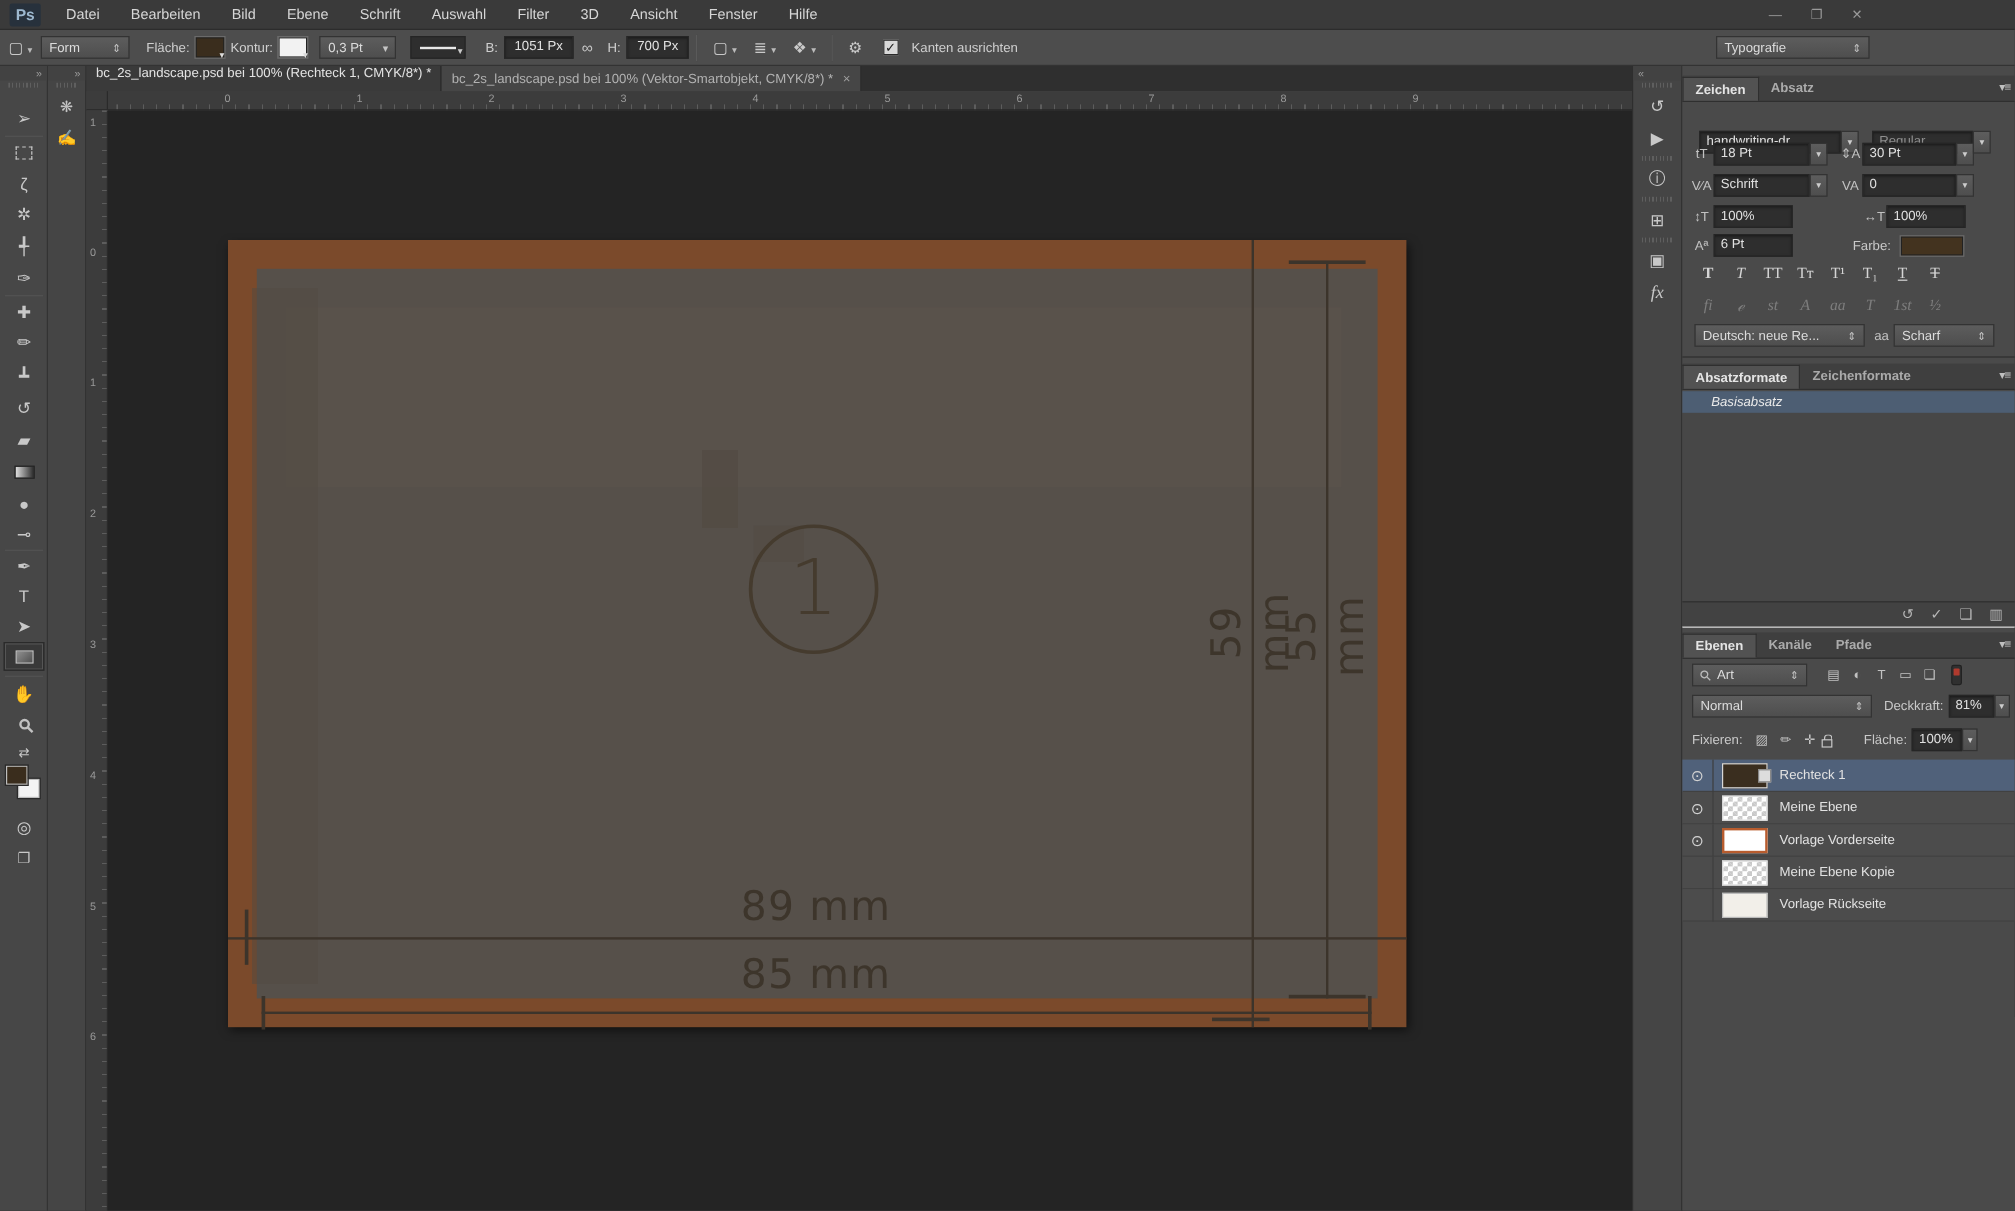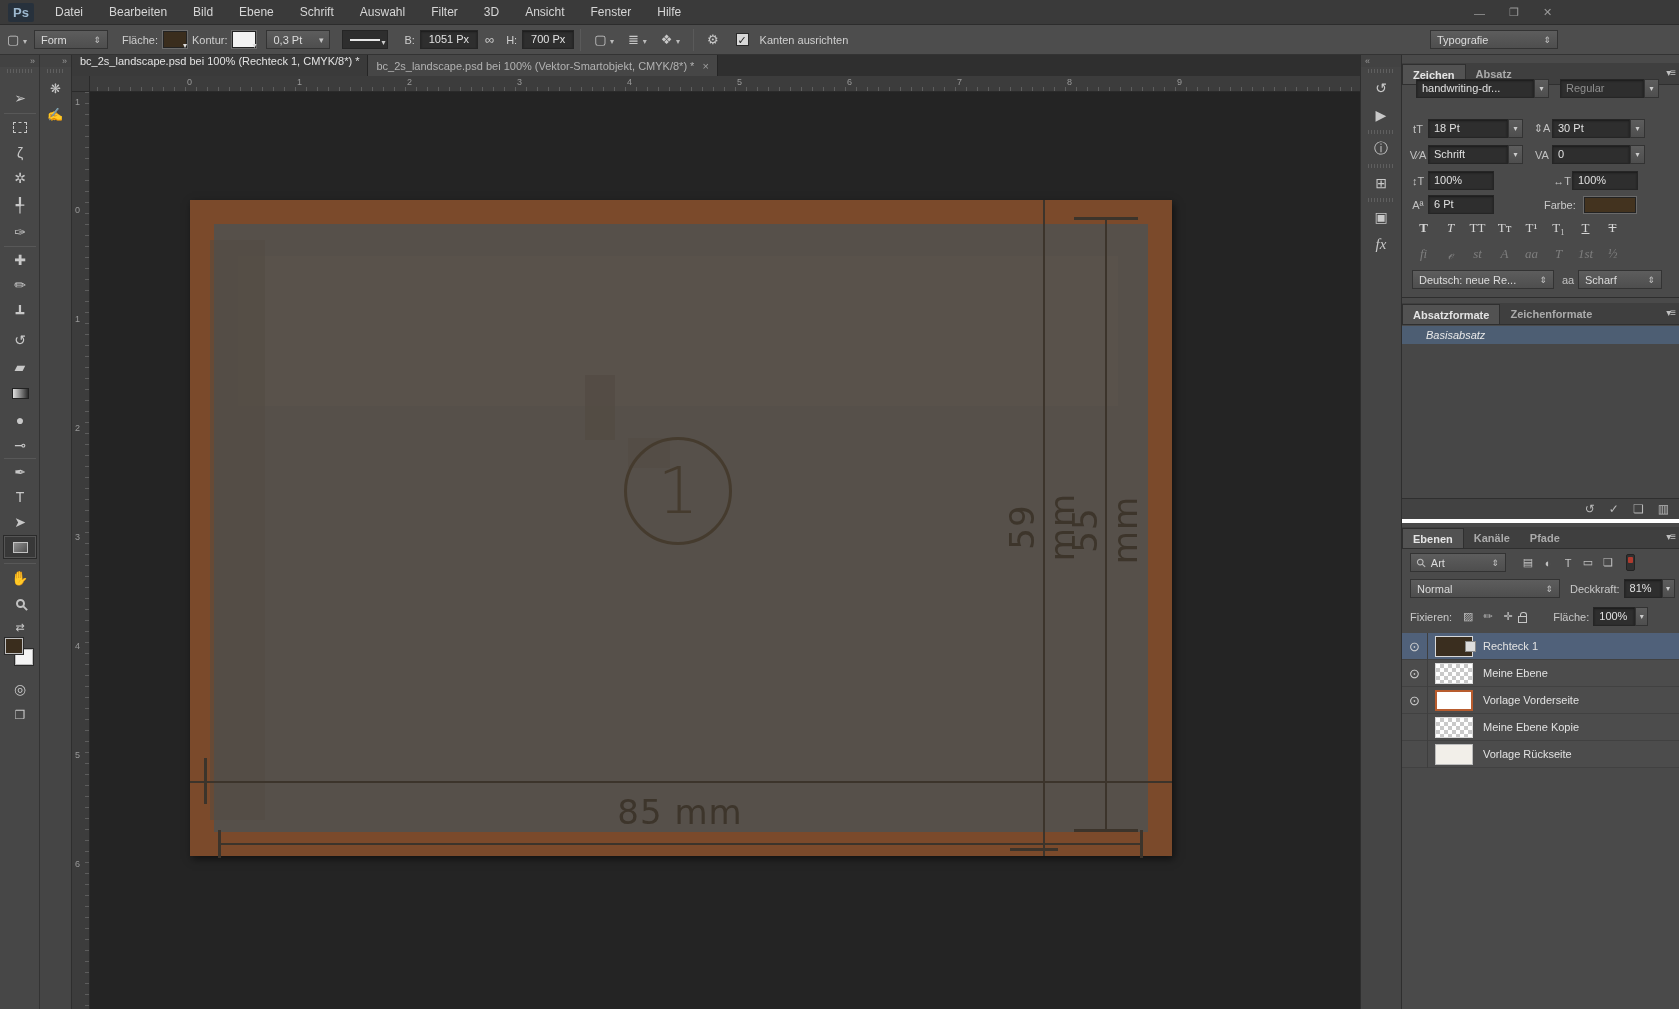--- a/index.html
+++ b/index.html
@@ -330,20 +330,21 @@
         <div class="mline" style="left:884px; top:17px; width:64px; height:3px"></div>
         <div class="mline" style="left:884px; top:629px; width:64px; height:3px"></div>
         <div class="mline" style="left:820px; top:648px; width:48px; height:3px"></div>
 
         <div class="mline" style="left:0; top:581px; width:982px; height:2px"></div>
         <div class="mline" style="left:14px; top:558px; width:3px; height:46px"></div>
         <div class="mline" style="left:28px; top:643px; width:925px; height:2px"></div>
         <div class="mline" style="left:28px; top:630px; width:3px; height:28px"></div>
         <div class="mline" style="left:950px; top:630px; width:3px; height:28px"></div>
 
+        <div class="mtext" style="left:400px; top:536px; width:180px">89 mm</div>
         <div class="mtext" style="left:400px; top:592px; width:180px">85 mm</div>
         <div class="mtext vert" style="left:772px; top:307px; width:120px; height:40px">59 mm</div>
         <div class="mtext vert" style="left:835px; top:310px; width:120px; height:40px">55 mm</div>
       </div>
     </div>
   </div>
 
   <div class="rightstrip">
     <div class="dock-head" style="text-align:left; padding-left:4px">«</div>
     <div class="grip"></div>
@@ -359,21 +360,21 @@
   </div>
 
   <div class="rightpanels">
 
     <div class="pgroup" style="top:0; height:243px; border-bottom:1px solid #2e2e2e">
       <div class="ptabs" style="margin-top:8px">
         <div class="ptab active">Zeichen</div>
         <div class="ptab">Absatz</div>
         <span class="pmenu">▾≡</span>
       </div>
-      <div class="prow" style="left:14px; top:24px">
+      <div class="prow" style="left:14px; top:54px">
         <div class="pfield" style="width:118px">
           <span>handwriting-dr...</span>
           <span class="dd" style="right:-16px">▾</span>
         </div>
         <div class="pfield" style="width:84px; margin-left:26px; color:#8f8f8f">
           <span>Regular</span>
           <span class="dd" style="right:-16px">▾</span>
         </div>
       </div>
       <div class="prow" style="left:6px; top:64px">
@@ -438,21 +439,21 @@
             <span class="spin">⇕</span>
         </div>
         <span class="picon" style="margin-left:4px">aa</span>
         <div class="pselect" style="width:84px">
           <span>Scharf</span>
             <span class="spin">⇕</span>
         </div>
       </div>
     </div>
 
-    <div class="pgroup" style="top:243px; height:225px; border-bottom:4px solid #ffffff">
+    <div class="pgroup" style="top:243px; height:225px; border-bottom:1px solid #ffffff">
       <div class="ptabs" style="margin-top:5px">
         <div class="ptab active">Absatzformate</div>
         <div class="ptab">Zeichenformate</div>
         <span class="pmenu">▾≡</span>
       </div>
       <div class="para-list" style="top:28px; bottom:21px">
         <div class="para-item">Basisabsatz</div>
       </div>
       <div class="pfooter" style="bottom:0">
         <span>↺</span>

